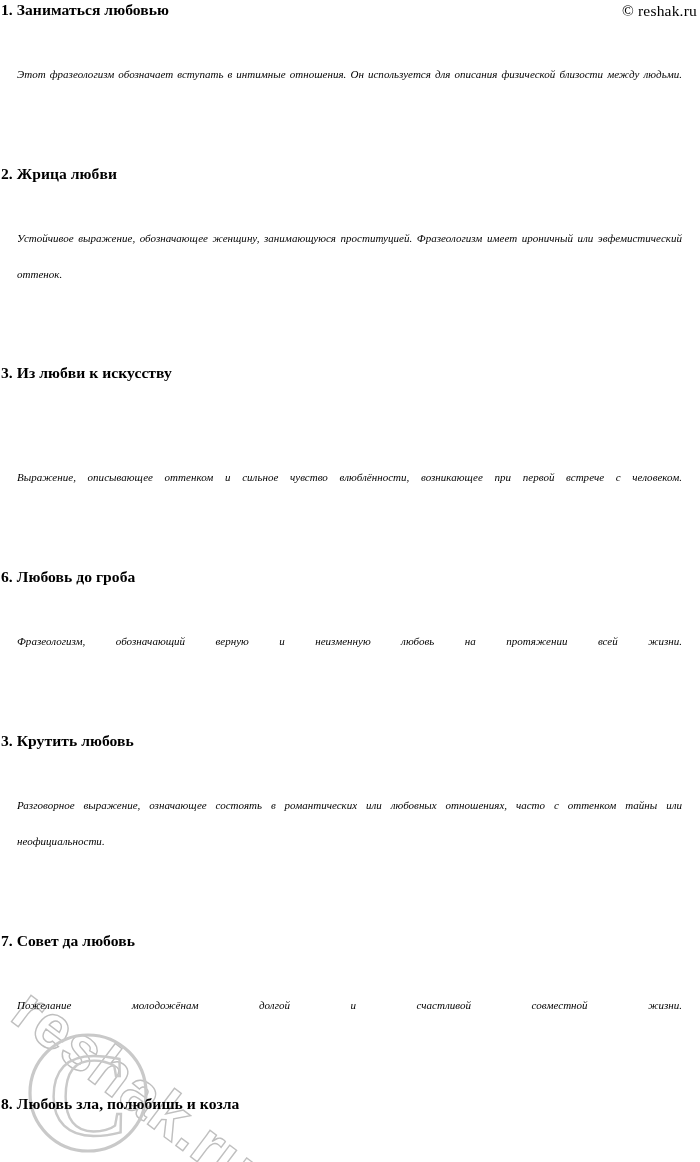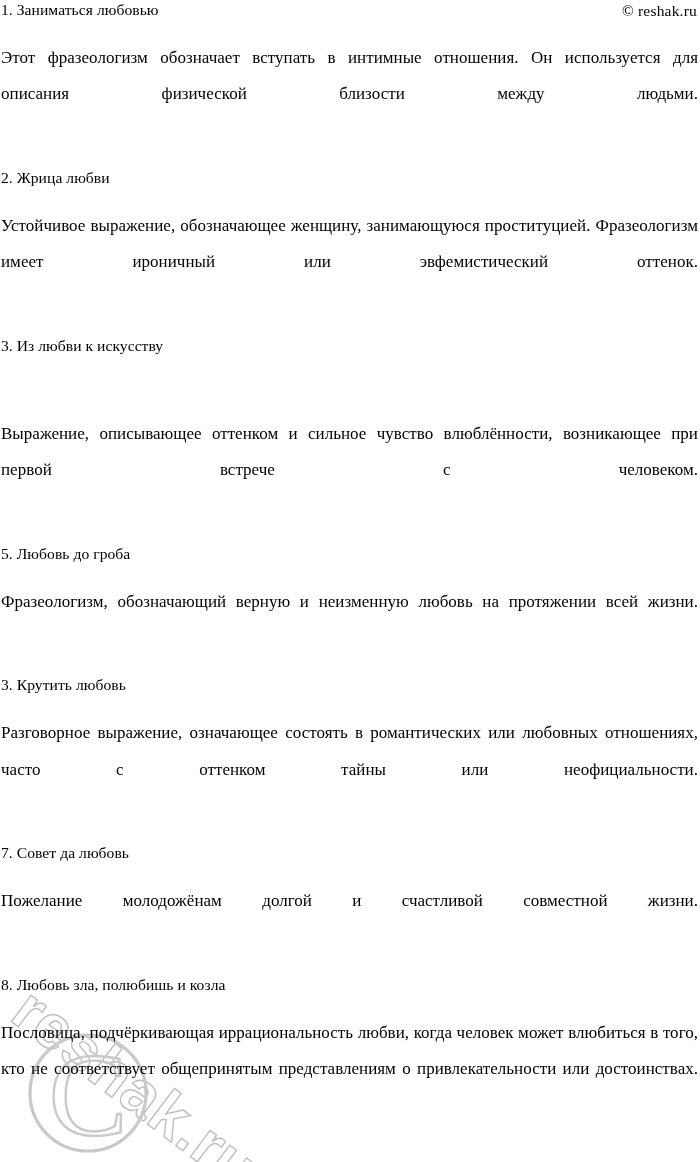--- a/index.html
+++ b/index.html
@@ -81,37 +81,38 @@
     z-index: 6;
     padding-top: 0;
   }
 
   .entry {
     margin: 0;
   }
 
   h2.entry-heading {
     font-size: 15.6px;
-    font-weight: 400;
+    font-weight: 700;
     line-height: 19px;
     margin: 0;
     padding: 0;
     letter-spacing: 0.05px;
     white-space: nowrap;
   }
 
   p.entry-body {
-    font-size: 17px;
+    font-size: 11px;
     line-height: 36.3px;
-    margin: 0;
+    margin: 16px;
     padding: 0;
     text-align: justify;
     text-justify: inter-word;
     letter-spacing: 0.02px;
     word-spacing: 0.2px;
+    font-style: italic;
   }
   p.entry-body::after {
     content: "";
     display: inline-block;
     width: 100%;
   }
 
   
   .gap-h { height: 21px; }
   .gap-p { height: 19px; }
@@ -153,21 +154,21 @@
       <div class="gap-p"></div>
     </div>
 
     <div class="entry">
       <div class="gap-h"></div>
       <p class="entry-body">Выражение, описывающее оттенком и сильное чувство влюблённости, возникающее при первой встрече с человеком.</p>
       <div class="gap-p"></div>
     </div>
 
     <div class="entry">
-      <h2 class="entry-heading">5. Любовь до гроба</h2>
+      <h2 class="entry-heading">6. Любовь до гроба</h2>
       <div class="gap-h"></div>
       <p class="entry-body">Фразеологизм, обозначающий верную и неизменную любовь на протяжении всей жизни.</p>
       <div class="gap-p"></div>
     </div>
 
     <div class="entry">
       <h2 class="entry-heading">3. Крутить любовь</h2>
       <div class="gap-h"></div>
       <p class="entry-body">Разговорное выражение, означающее состоять в романтических или любовных отношениях, часто с оттенком тайны или неофициальности.</p>
       <div class="gap-p"></div>

